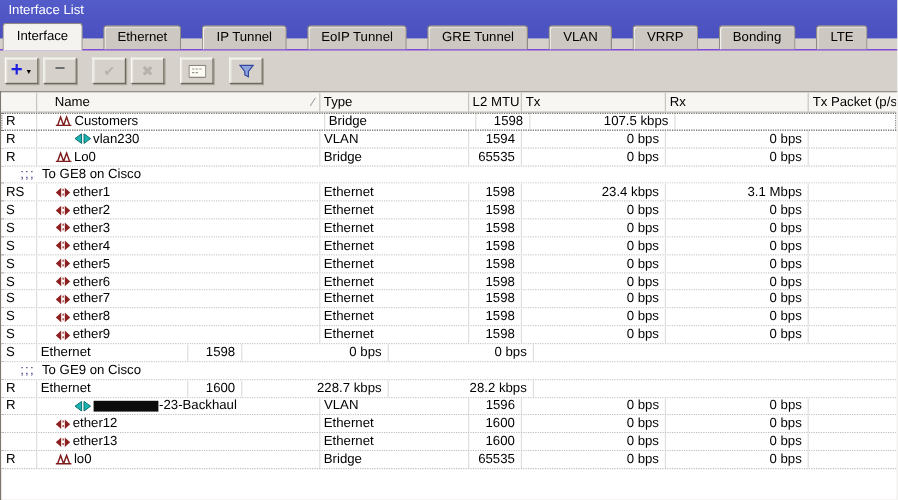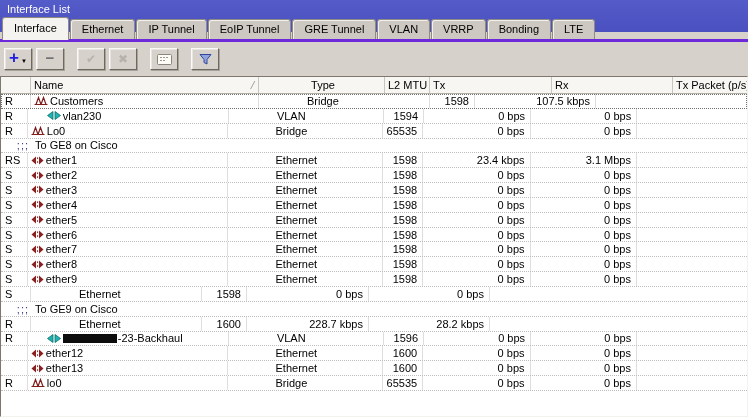--- a/index.html
+++ b/index.html
@@ -12,21 +12,21 @@
   
   .titlebar{
     position:absolute; top:0; left:0; right:0; height:32px;
     background:linear-gradient(#545cc9,#4a50bf);
     color:#fff; line-height:18px; padding-left:7px; font-size:11px;
   }
   
   .tabstrip{
     position:absolute; top:18px; left:0; right:0; height:24px;
     display:flex; align-items:flex-end; padding-left:2px;
-    border-bottom:3px solid #6d28d9; box-sizing:border-box;
+    border-bottom:1px solid #6d28d9; box-sizing:border-box;gap:16px;
   }
   .tab{
     height:19px; line-height:19px; padding:0 11px; margin-right:1px;
     background:#cdc9c2;
     border:1px solid #8f8b83; border-bottom:none;
     border-radius:3px 3px 0 0;
     box-shadow:inset 1px 1px 0 #f2f0ec;
     cursor:default; white-space:nowrap;
   }
   .tab.active{
@@ -63,38 +63,38 @@
     border-bottom:1px solid #b3afa7; box-sizing:border-box;
   }
   .hcell{
     box-sizing:border-box; padding:1px 0 0 3px; line-height:15px;
     border-right:1px solid #c9c5bd; overflow:hidden; white-space:nowrap;
     position:relative; cursor:default;
   }
   .sort-slash{position:absolute; right:4px; top:1px; color:#8a8a8a; font-size:10px;}
   .sort-slash::after{content:"\2044";}
   
-  .c0{width:30px;} .c1{width:228px;} .c2{width:126px;text-align:center;}
+  .c0{width:30px;} .c1{width:228px;margin-left:12px;} .c2{width:126px;}
   .c3{width:45px;} .c4{width:122px;} .c5{width:121px;} .c6{width:74px; border-right:none;}
   .rows{position:relative;}
   .row{
     display:flex; height:14.85px; box-sizing:border-box;
     border-bottom:1px dotted #bdbdbd; align-items:center;
     background:#fff; cursor:default;
   }
   .row.focused{outline:1px dotted #707070; outline-offset:-1px;}
   .cell{
     box-sizing:border-box; height:100%; overflow:hidden; white-space:nowrap;
     border-right:1px solid #e0dedb; display:flex; align-items:center;
   }
   .cell.flag{padding-left:4px;}
   .cell.name{padding-left:3px;}
   .cell.name.ind1{padding-left:19px;}
   .cell.num{justify-content:flex-end; padding-right:5px;}
-  .cell.txt{padding-left:3px;margin-left:45px;}
+  .cell.txt{padding-left:3px;}
   .ifc-icon{display:inline-flex; margin-right:2px; align-items:center;}
   .redact{display:inline-block; width:54px; height:9px; background:#0c0c0c; margin-right:1px;}
   .commentrow{
     display:flex; height:14.85px; box-sizing:border-box; align-items:center;
     border-bottom:1px dotted #bdbdbd; background:#fff; cursor:default;
   }
   .cmark{width:30px; text-align:right; color:#3c3c82; letter-spacing:1px; box-sizing:border-box; padding-right:2px;}
   .ctext{padding-left:4px;}
 </style>
 </head>

